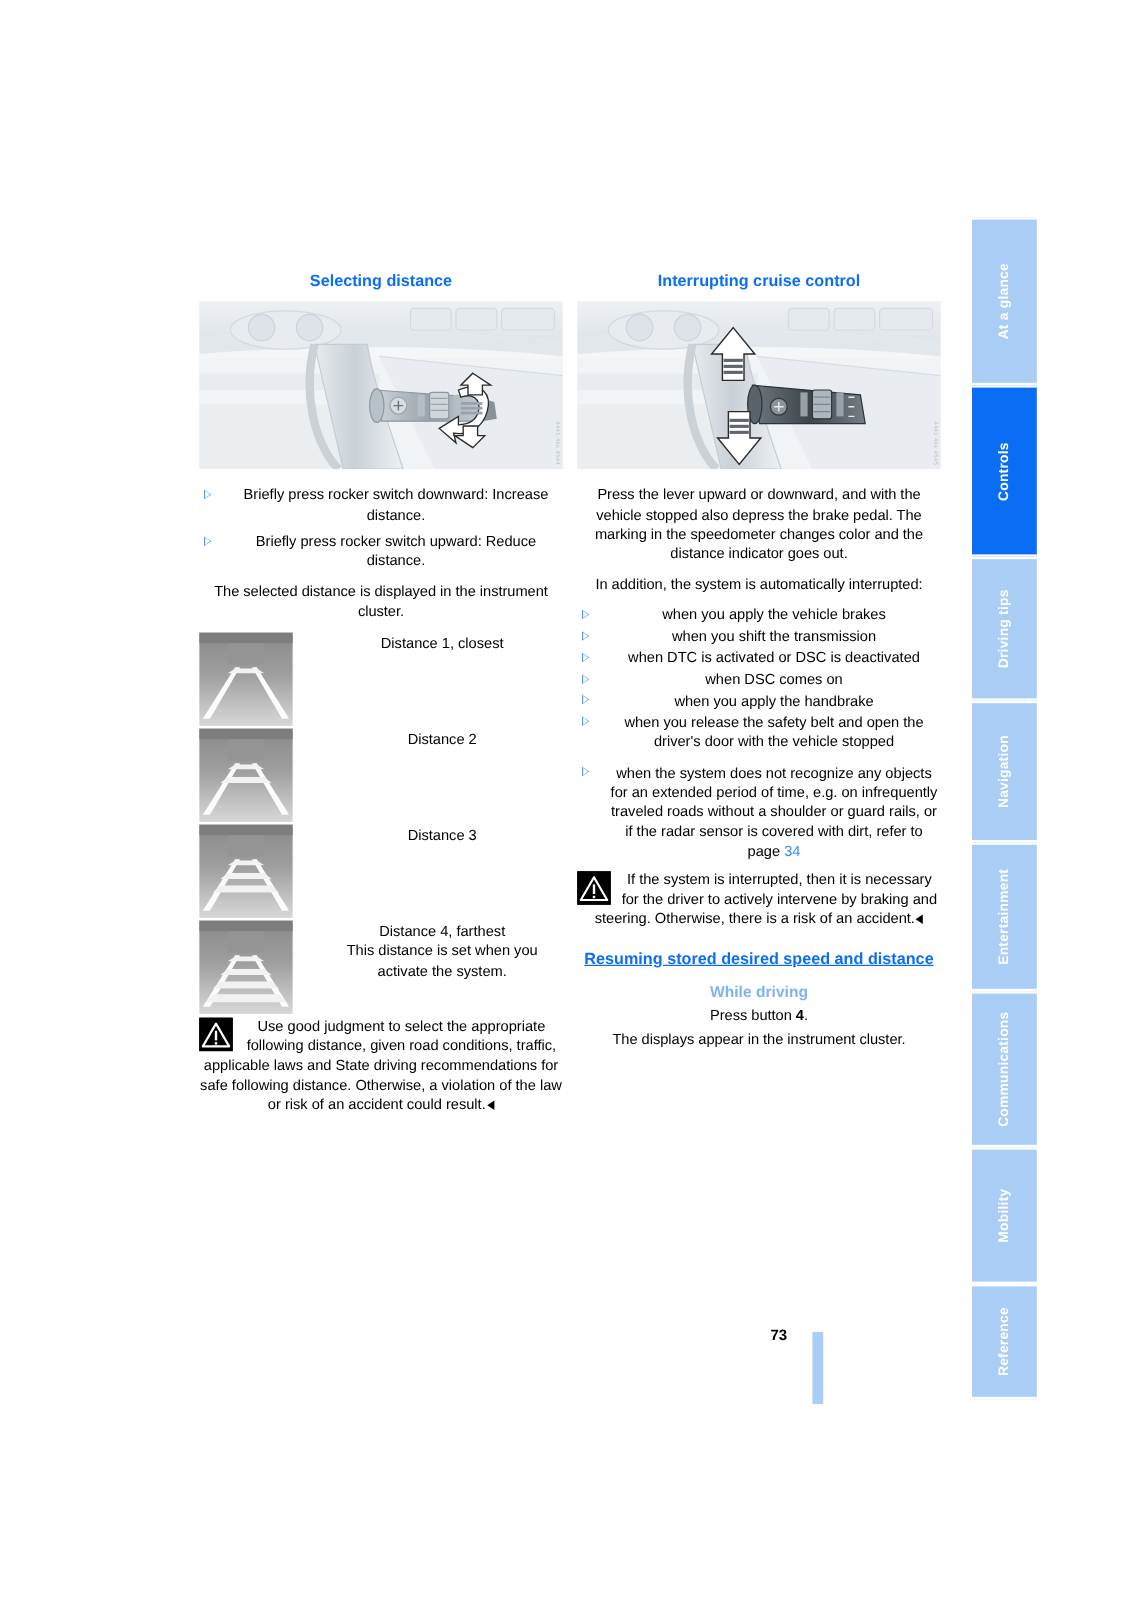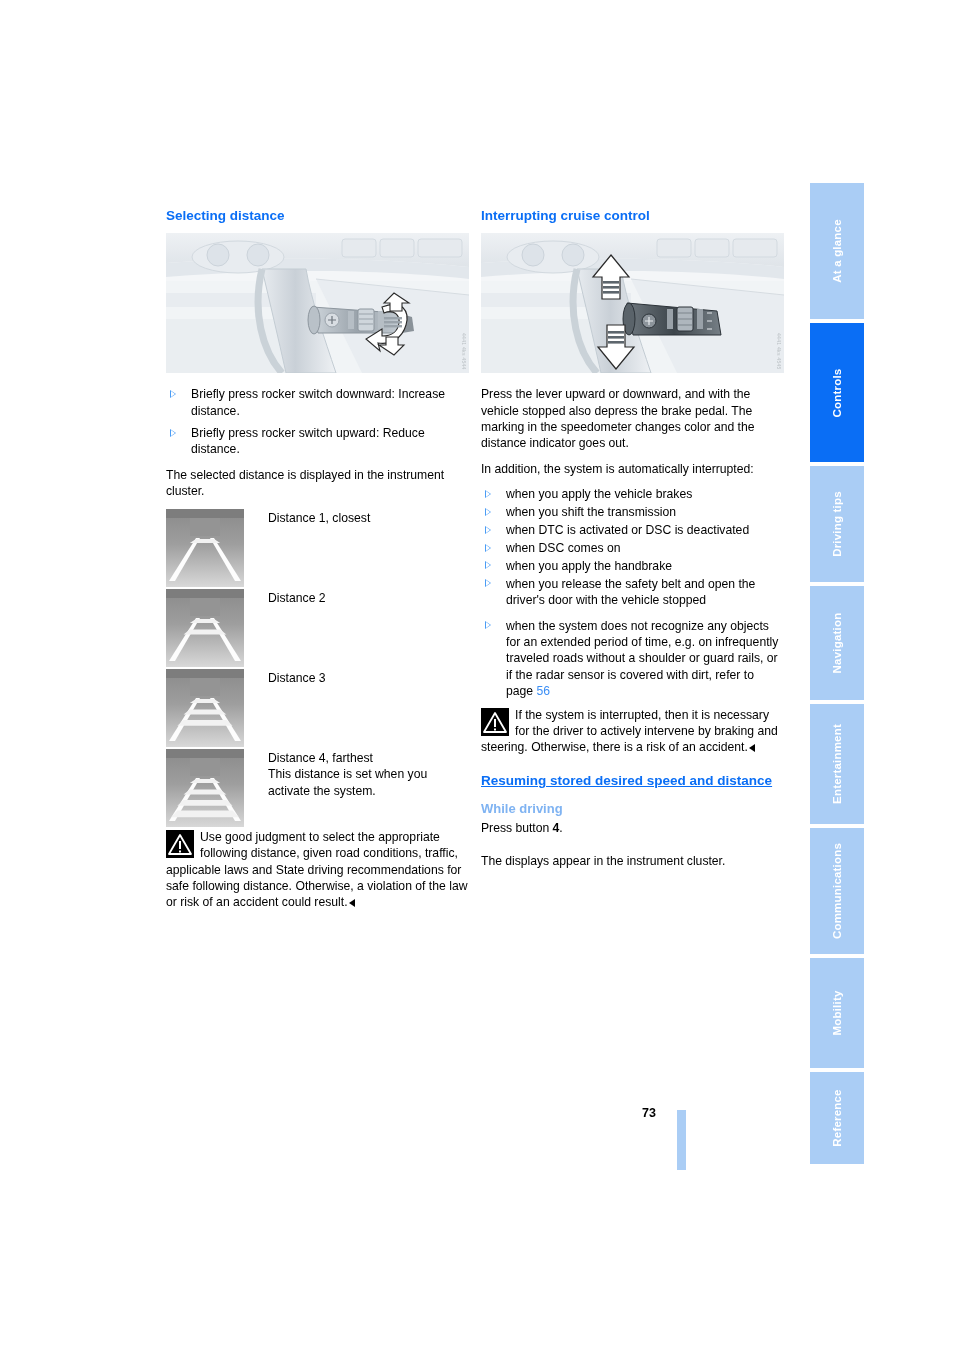--- a/index.html
+++ b/index.html
@@ -55,21 +55,22 @@
     background: #0a6ef5;
   }
   .tab.active .tab-label {
     color: #ffffff;
   }
 
   
   .col {
     position: absolute;
     width: 303px;
-    top: 207px;
+    top: 225px;
+    text-align: center;
   }
   .col-left  { left: 166px; }
   .col-right { left: 481px; }
 
   h2.sec {
     margin: 0 0 9px 0;
     font-size: 13.5px;
     font-weight: bold;
     color: #0a6ef5;
     line-height: 1.28;
@@ -81,21 +82,21 @@
     font-weight: bold;
     color: #7fb3f2;
     line-height: 1.25;
   }
   p.body {
     margin: 0 0 9px 0;
     font-size: 12.2px;
     line-height: 1.345;
     letter-spacing: -0.02px;
   }
-  p.body.tight { margin-bottom: 16px; }
+  p.body.tight { margin-bottom: 3px; }
 
   
   .figure {
     width: 303px;
     height: 140px;
     position: relative;
     overflow: hidden;
     background: #f3f5f7;
     margin-bottom: 13px;
   }
@@ -518,21 +519,21 @@
         <li><span class="tri"></span><span>when you apply the vehicle brakes</span></li>
         <li><span class="tri"></span><span>when you shift the transmission</span></li>
         <li><span class="tri"></span><span>when DTC is activated or DSC is deactivated</span></li>
         <li><span class="tri"></span><span>when DSC comes on</span></li>
         <li><span class="tri"></span><span>when you apply the handbrake</span></li>
         <li><span class="tri"></span><span>when you release the safety belt and open the driver's door with the vehicle stopped</span></li>
       </ul>
 
     <ul class="bullets" style="margin-bottom:4px;">
       <li>
-        <span class="tri"></span><span>when the system does not recognize any objects for an extended period of time, e.g. on infrequently traveled roads without a shoulder or guard rails, or if the radar sensor is covered with dirt, refer to page </span><span class="pageref">56</span>
+        <span class="tri"></span><span>when the system does not recognize any objects for an extended period of time, e.g. on infrequently traveled roads without a shoulder or guard rails, or if the radar sensor is covered with dirt, refer to page </span><span class="pageref">34</span>
       </li>
     </ul>
 
     <div class="warn" style="margin-top:7px;">
       <span class="tri-icon">
         <svg width="28" height="28" viewBox="0 0 28 28" xmlns="http://www.w3.org/2000/svg">
           <rect width="28" height="28" fill="#000000"></rect>
           <path d="M14 5 L25 24 H3 Z" fill="#000000" stroke="#ffffff" stroke-width="1.8" stroke-linejoin="round"></path>
           <rect x="13" y="11" width="2" height="8" fill="#ffffff"></rect>
           <rect x="13" y="20.5" width="2" height="2" fill="#ffffff"></rect>

